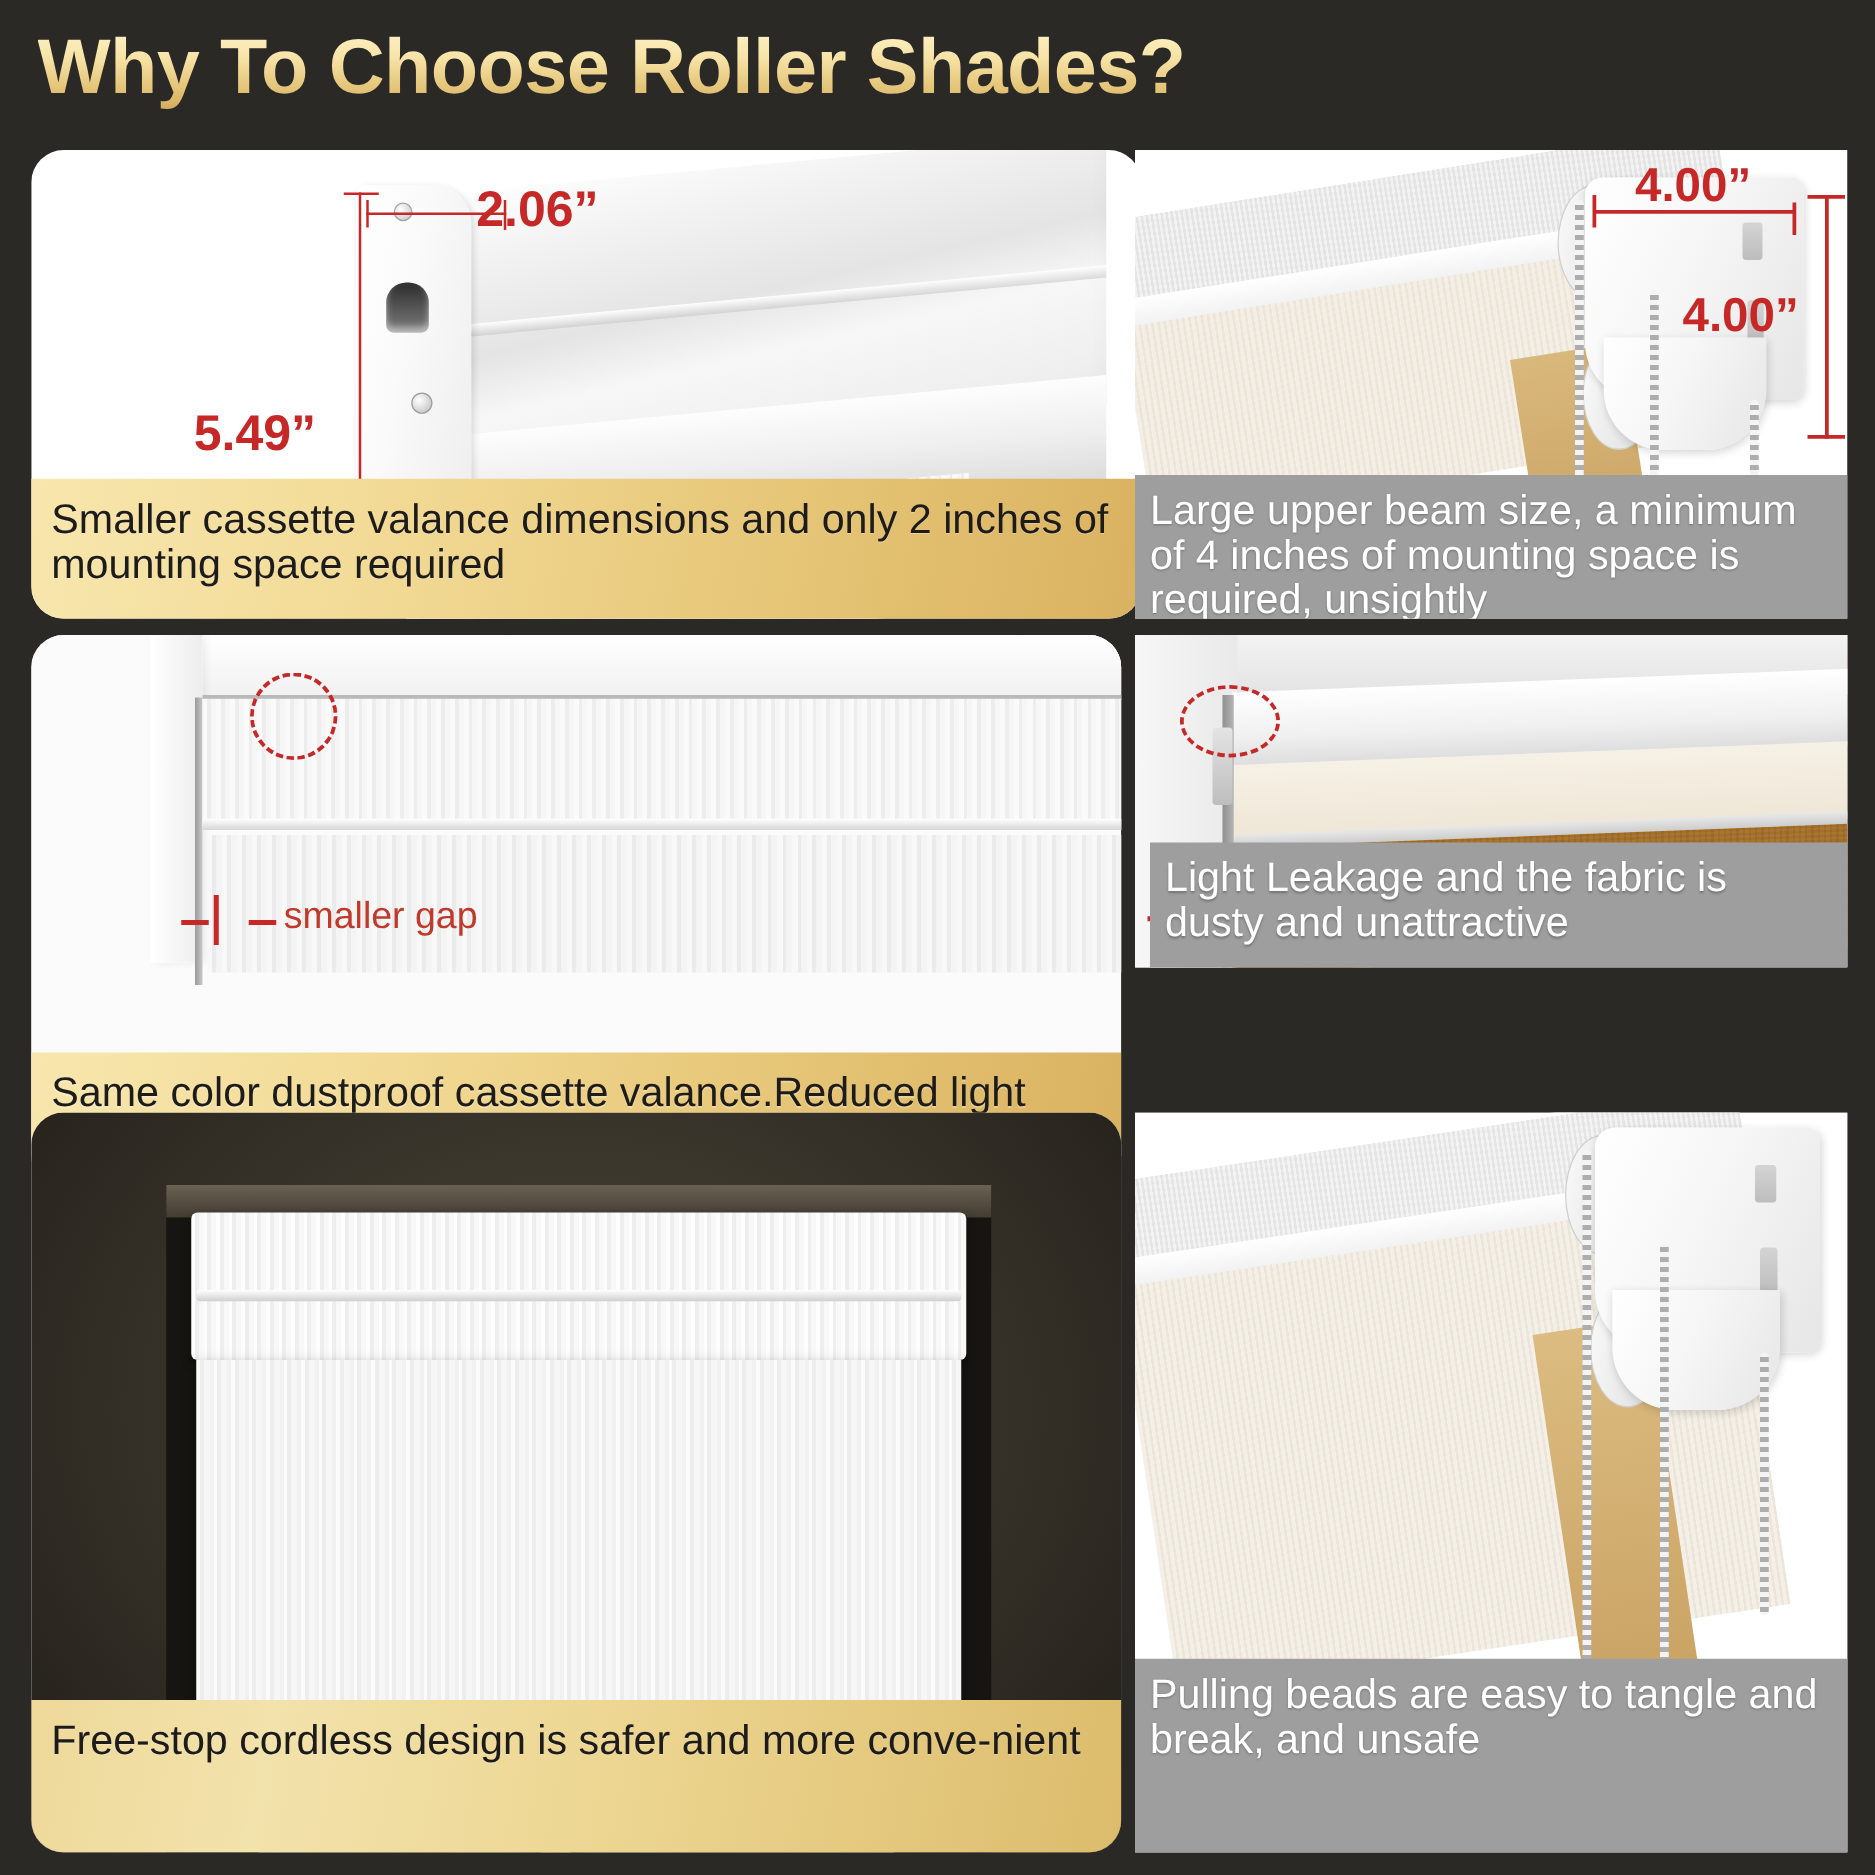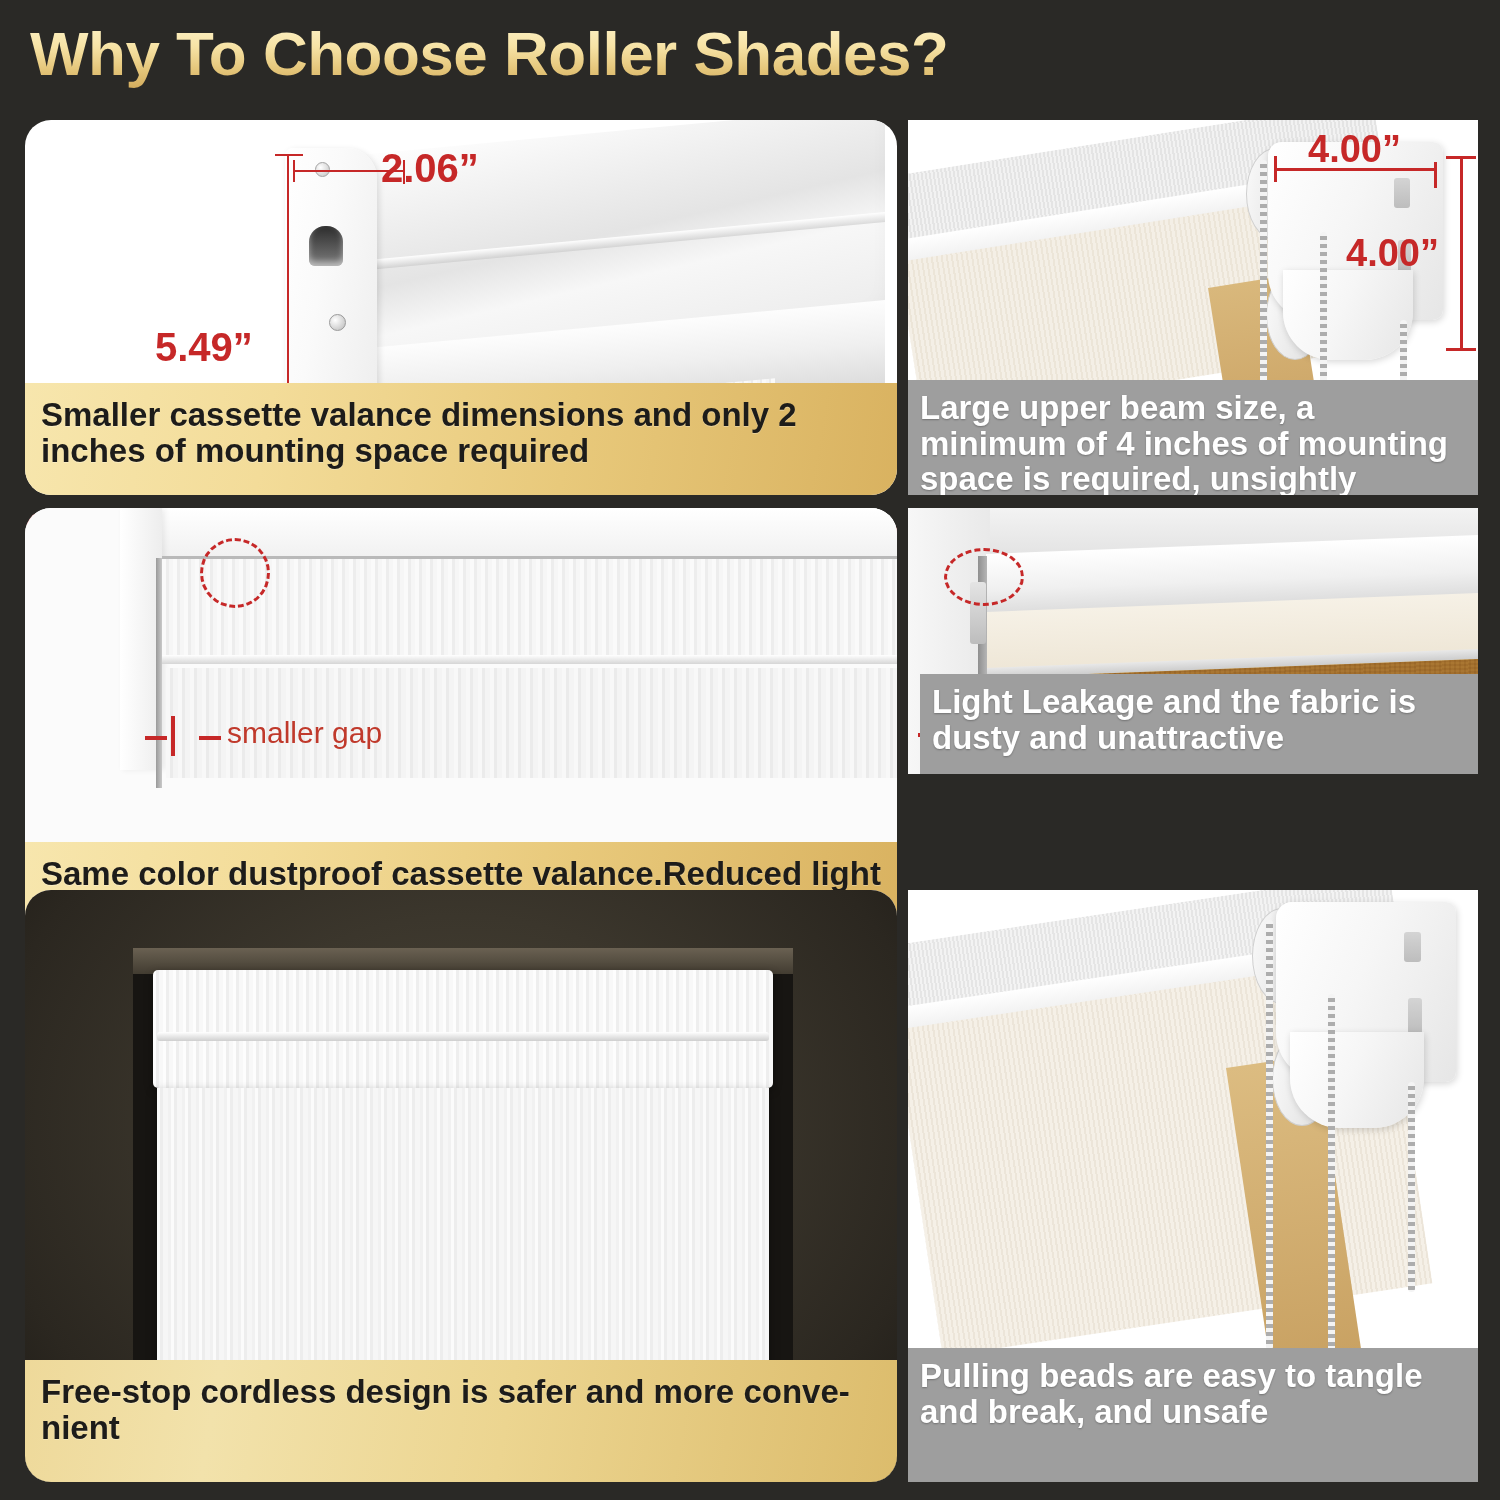--- a/index.html
+++ b/index.html
@@ -21,34 +21,34 @@
     -webkit-text-fill-color:transparent;
     white-space:nowrap;
     text-align:center;
   }
 
   
   .panel{position:absolute;overflow:hidden;}
   .panel.left{border-radius:26px;}
   .panel.right{border-radius:0;}
 
-  .p1{left:25px;  top:120px;  width:872px;  height:375px;}
+  .p1{left:25px;  top:120px;  width:872px;  height:375px;padding-left:16px;}
   .p2{left:908px; top:120px;  width:570px;  height:375px;}
   .p3{left:25px;  top:508px;  width:872px;  height:442px;}
   .p4{left:908px; top:508px;  width:570px;  height:266px;}
   .p5{left:25px;  top:890px;  width:872px;  height:592px;}
   .p6{left:908px; top:890px;  width:570px;  height:592px;}
 
   .stage{position:absolute;left:0;top:0;right:0;bottom:0;background:#ffffff;}
 
   
   .cap{
     position:absolute;left:0;right:0;bottom:0;
     box-sizing:border-box;
-    font-weight:bold;line-height:1.08;
+    font-weight:normal;line-height:1.08;
   }
   .cap.gold{
     background:linear-gradient(100deg,#f7e6ad 0%,#f3dc99 28%,#e8c97b 62%,#d9b260 100%);
     color:#1d1c1a;
     padding:14px 16px 16px 16px;
     font-size:33px;
     text-shadow:0 1px 0 rgba(255,255,255,.28);
   }
   .cap.gold.flat{
     background:linear-gradient(100deg,#eed99a 0%,#f2e2ab 22%,#ecd590 55%,#dcbc6c 100%);
@@ -57,21 +57,21 @@
     background:#9e9e9e;color:#ffffff;
     padding:10px 12px 14px 12px;
     font-size:33px;
     text-shadow:0 1px 2px rgba(0,0,0,.28);
   }
   .p1 .cap.gold{height:112px;}
   .p3 .cap.gold{height:108px;}
   .p5 .cap.gold{height:122px;}
   .p2 .cap.gray{height:115px;}
   .p4 .cap.gray{height:100px;margin-left:12px;}
-  .p6 .cap.gray{height:134px;}
+  .p6 .cap.gray{height:155px;}
 
   
   .c1-body{
     position:absolute;left:300px;top:38px;width:560px;height:230px;
     background:linear-gradient(172deg,#ffffff 0%,#f4f4f4 18%,#e4e4e4 46%,#f7f7f7 62%,#e9e9e9 100%);
     transform:skewY(-5.3deg);transform-origin:left top;
     border-radius:4px 10px 14px 4px;
     box-shadow:inset 0 -26px 34px -22px rgba(0,0,0,.16);
   }
   .c1-body:after{

